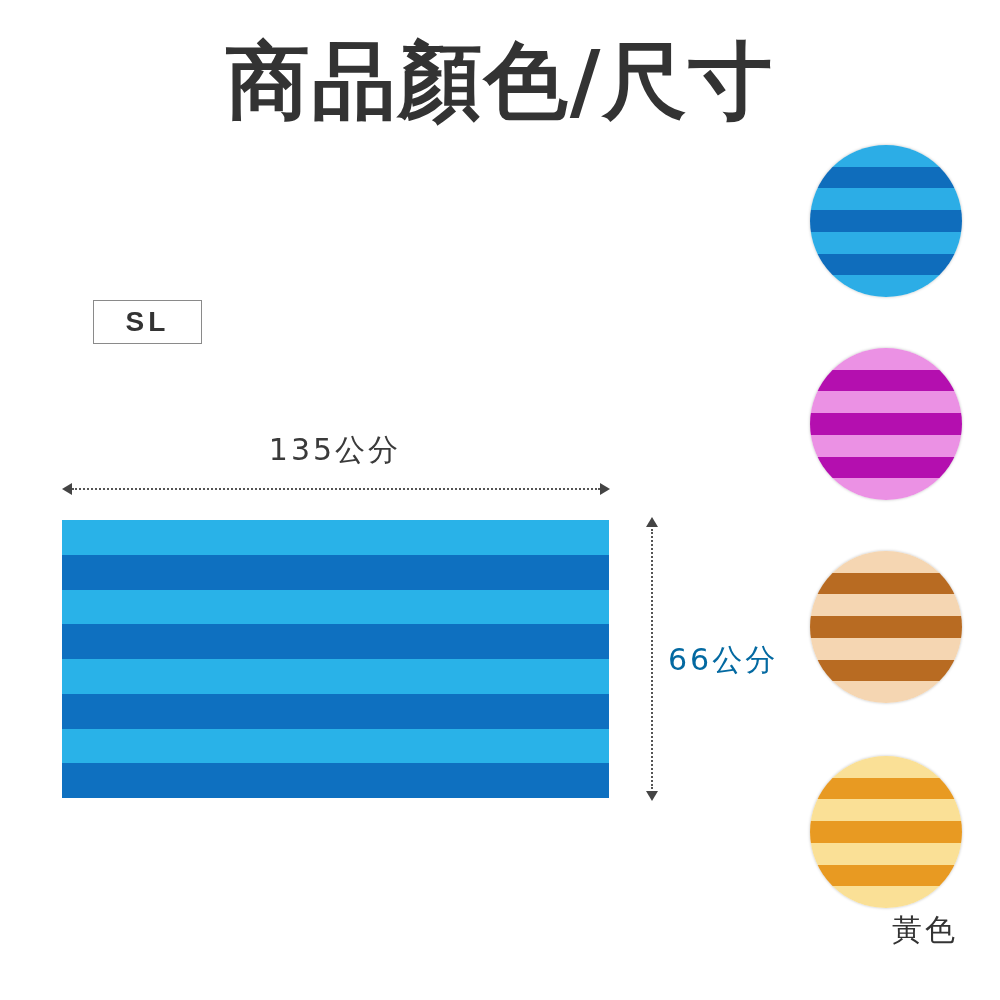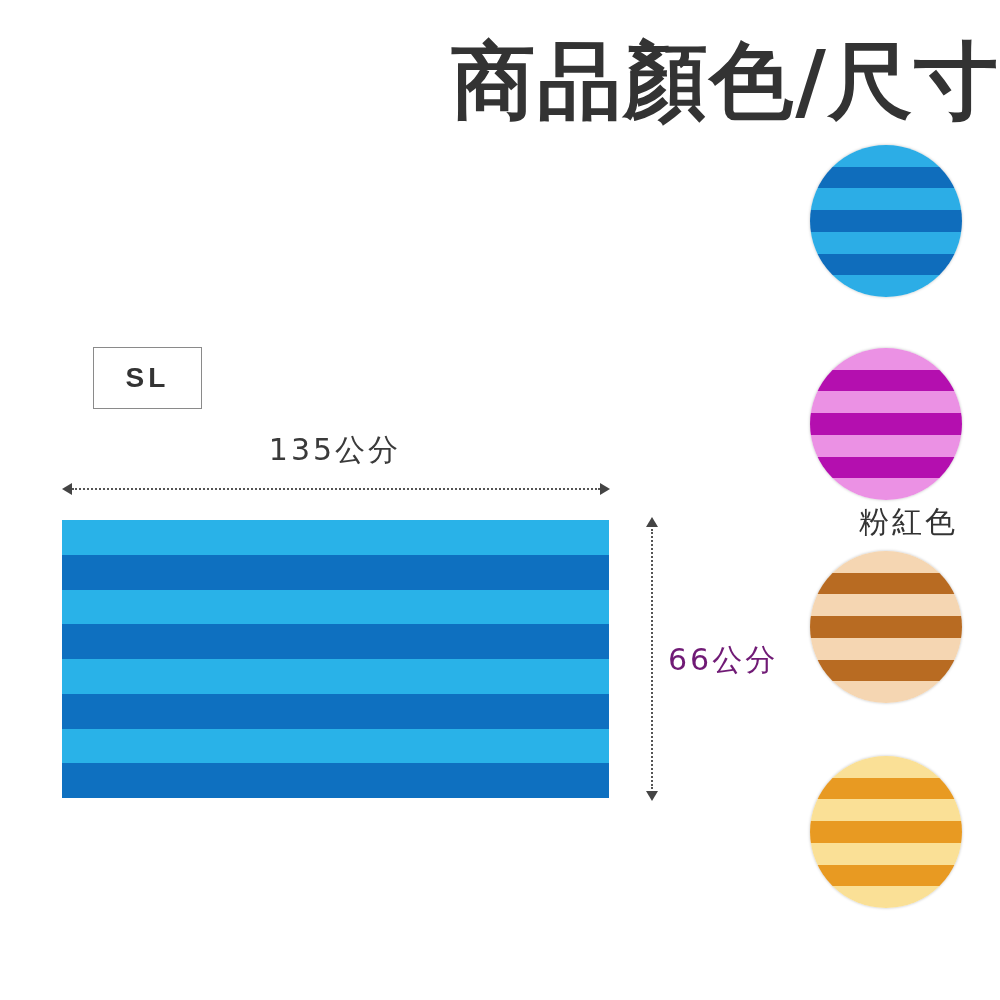--- a/index.html
+++ b/index.html
@@ -1,23 +1,23 @@
 <!DOCTYPE html>
 <html><head>
   <meta charset="utf-8">
   <style>
     html, body { margin: 0; padding: 0; background: #ffffff; }
     body { width: 1000px; height: 1000px; position: relative; overflow: hidden;
            font-family: "DejaVu Sans", "Liberation Sans", sans-serif; color: #3a3a3a; }
-    .title { position: absolute; left: 0; top: 26px; width: 1000px; text-align: right;
+    .title { position: absolute; left: 0; top: 26px; width: 1000px; text-align: center;
              font-size: 84px; font-weight: bold; color: #333333; letter-spacing: 2px; line-height: 110px; }
-    .size-tag { position: absolute; left: 93px; top: 300px; width: 109px; height: 62px;
+    .size-tag { position: absolute; left: 93px; top: 300px; width: 109px; height: 44px;
                 border: 1.5px solid #8a8a8a; box-sizing: border-box; display: flex;
                 align-items: center; justify-content: center; font-family: "Liberation Sans", sans-serif;
-                font-weight: bold; font-size: 28px; letter-spacing: 4px; color: #333; margin-top: 47px; }
+                font-weight: bold; font-size: 28px; letter-spacing: 4px; color: #333; }
     .width-label { position: absolute; left: 200px; top: 430px; width: 270px; text-align: center;
                    font-size: 30px; letter-spacing: 3px; color: #3a3a3a; }
     .hdim { position: absolute; left: 62px; top: 480px; width: 548px; height: 18px; }
     .hdim .line { position: absolute; left: 10px; right: 10px; top: 8px;
                   border-top: 2px dotted #555; }
     .hdim .arrow-l { position: absolute; left: 0; top: 3px; width: 0; height: 0;
                      border-top: 6px solid transparent; border-bottom: 6px solid transparent;
                      border-right: 10px solid #444; }
     .hdim .arrow-r { position: absolute; right: 0; top: 3px; width: 0; height: 0;
                      border-top: 6px solid transparent; border-bottom: 6px solid transparent;
@@ -26,21 +26,21 @@
              display: flex; flex-direction: column; }
     .towel .stripe { flex: 1; }
     .vdim { position: absolute; left: 643px; top: 517px; width: 18px; height: 284px; }
     .vdim .line { position: absolute; top: 12px; bottom: 12px; left: 8px; border-left: 2px dotted #555; }
     .vdim .arrow-u { position: absolute; top: 0; left: 3px; width: 0; height: 0;
                      border-left: 6px solid transparent; border-right: 6px solid transparent;
                      border-bottom: 10px solid #444; }
     .vdim .arrow-d { position: absolute; bottom: 0; left: 3px; width: 0; height: 0;
                      border-left: 6px solid transparent; border-right: 6px solid transparent;
                      border-top: 10px solid #444; }
-    .height-label { position: absolute; left: 668px; top: 640px; font-size: 30px; letter-spacing: 3px; color: #701a75; }
+    .height-label { position: absolute; left: 668px; top: 640px; font-size: 30px; letter-spacing: 3px; color: #0369a1; }
     .swatch { position: absolute; left: 808px; width: 156px; text-align: center; }
     .swatch .circle { width: 152px; height: 152px; border-radius: 50%; overflow: hidden; margin: 0 auto;
                       display: flex; flex-direction: column; box-shadow: 0 0 3px rgba(0,0,0,0.25); }
     .swatch .circle .band { flex: 1; }
     .swatch .label { display: block; margin-top: 2px; font-size: 30px; letter-spacing: 3px; color: #333;
                      text-align: right; padding-right: 6px; }
   </style>
 </head>
 <body>
 
@@ -87,21 +87,20 @@
 <div class="swatch" style="top:348px;">
   <div class="circle">
       <div class="band" style="background: rgb(235, 145, 228);"></div>
       <div class="band" style="background: rgb(180, 15, 175);"></div>
       <div class="band" style="background: rgb(235, 145, 228);"></div>
       <div class="band" style="background: rgb(180, 15, 175);"></div>
       <div class="band" style="background: rgb(235, 145, 228);"></div>
       <div class="band" style="background: rgb(180, 15, 175);"></div>
       <div class="band" style="background: rgb(235, 145, 228);"></div>
     </div>
-  <span class="label">粉紅色</span>
 </div>
 <div class="swatch" style="top:551px;">
   <div class="circle">
       <div class="band" style="background: rgb(245, 214, 178);"></div>
       <div class="band" style="background: rgb(184, 107, 34);"></div>
       <div class="band" style="background: rgb(245, 214, 178);"></div>
       <div class="band" style="background: rgb(184, 107, 34);"></div>
       <div class="band" style="background: rgb(245, 214, 178);"></div>
       <div class="band" style="background: rgb(184, 107, 34);"></div>
       <div class="band" style="background: rgb(245, 214, 178);"></div>
@@ -110,13 +109,14 @@
 <div class="swatch" style="top:756px;">
   <div class="circle">
       <div class="band" style="background: rgb(250, 224, 150);"></div>
       <div class="band" style="background: rgb(232, 154, 34);"></div>
       <div class="band" style="background: rgb(250, 224, 150);"></div>
       <div class="band" style="background: rgb(232, 154, 34);"></div>
       <div class="band" style="background: rgb(250, 224, 150);"></div>
       <div class="band" style="background: rgb(232, 154, 34);"></div>
       <div class="band" style="background: rgb(250, 224, 150);"></div>
     </div>
+  <span class="label">黃色</span>
 </div>
 
 </body></html>

